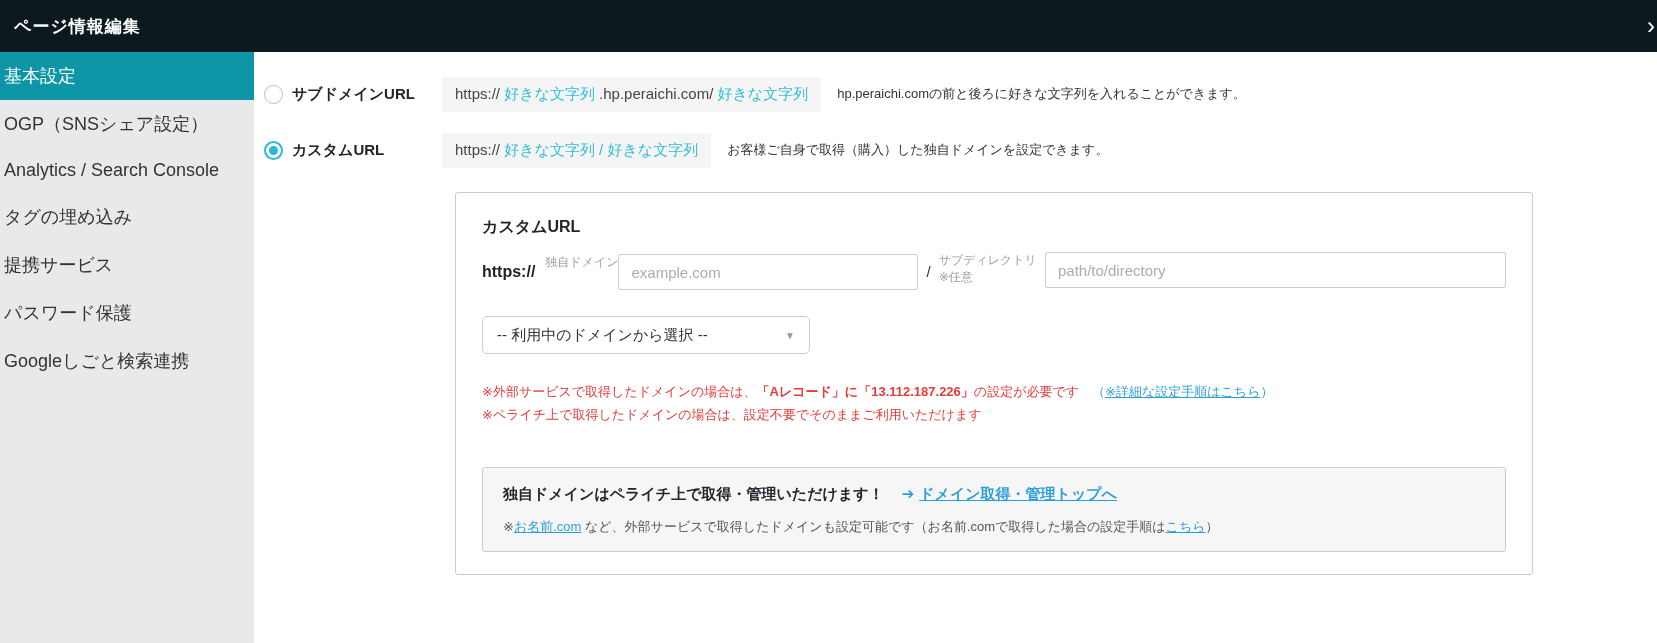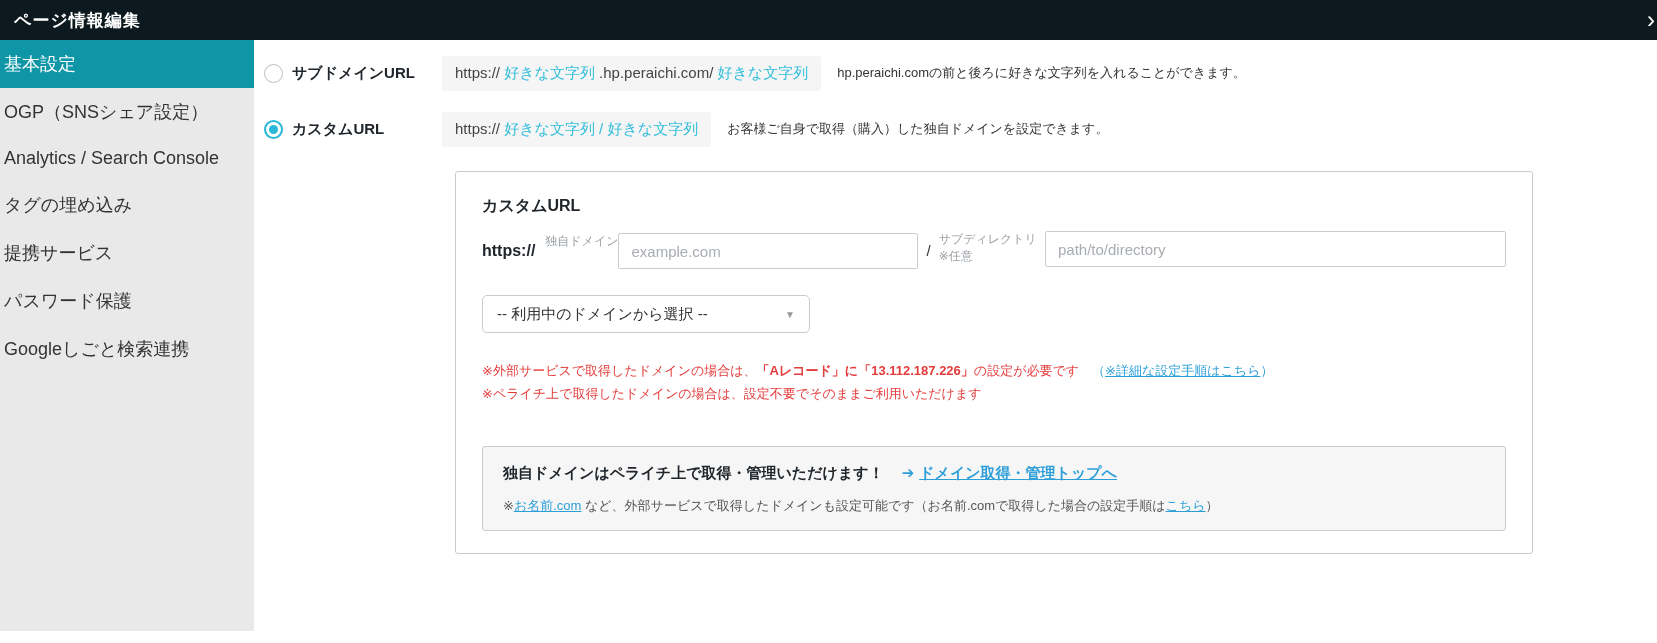--- a/index.html
+++ b/index.html
@@ -4,34 +4,34 @@
 <style>
   * { box-sizing: border-box; }
   html,body { margin:0; padding:0; }
   body {
     width:1657px; height:643px; overflow:hidden;
     font-family:"Liberation Sans","DejaVu Sans",sans-serif;
     background:#ffffff; color:#333;
   }
   
   .topbar {
-    height:40px; background:#0c191e; color:#fff;
+    height:52px; background:#0c191e; color:#fff;
     display:flex; align-items:center; padding:0 14px; position:relative;
   }
   .topbar-title { font-size:17px; font-weight:bold; letter-spacing:1px; }
   .topbar-chevron {
     position:absolute; right:2px; top:50%; transform:translateY(-50%);
     font-size:24px; color:#fff; cursor:pointer; line-height:1;
   }
   
   .layout { display:flex; height:591px; }
   .sidebar { width:254px; background:#e9e9e9; flex-shrink:0; }
   .side-item { padding:12px 4px; font-size:18px; color:#333; cursor:pointer; }
   .side-item.active { background:#0e96a6; color:#fff; }
-  .main { flex:1; padding:11px 0 0 10px; }
+  .main { flex:1; padding:20px 0 0 10px; }
   
   .url-row { display:flex; align-items:center; margin-top:4px; min-height:36px; }
   .url-row + .url-row { margin-top:20px; }
   .radio {
     width:19px; height:19px; border-radius:50%;
     border:1px solid #b9bfc4; background:#fff; flex-shrink:0; cursor:pointer;
   }
   .radio.checked { border:2px solid #29b9d8; position:relative; }
   .radio.checked::after {
     content:""; position:absolute; left:50%; top:50%;

